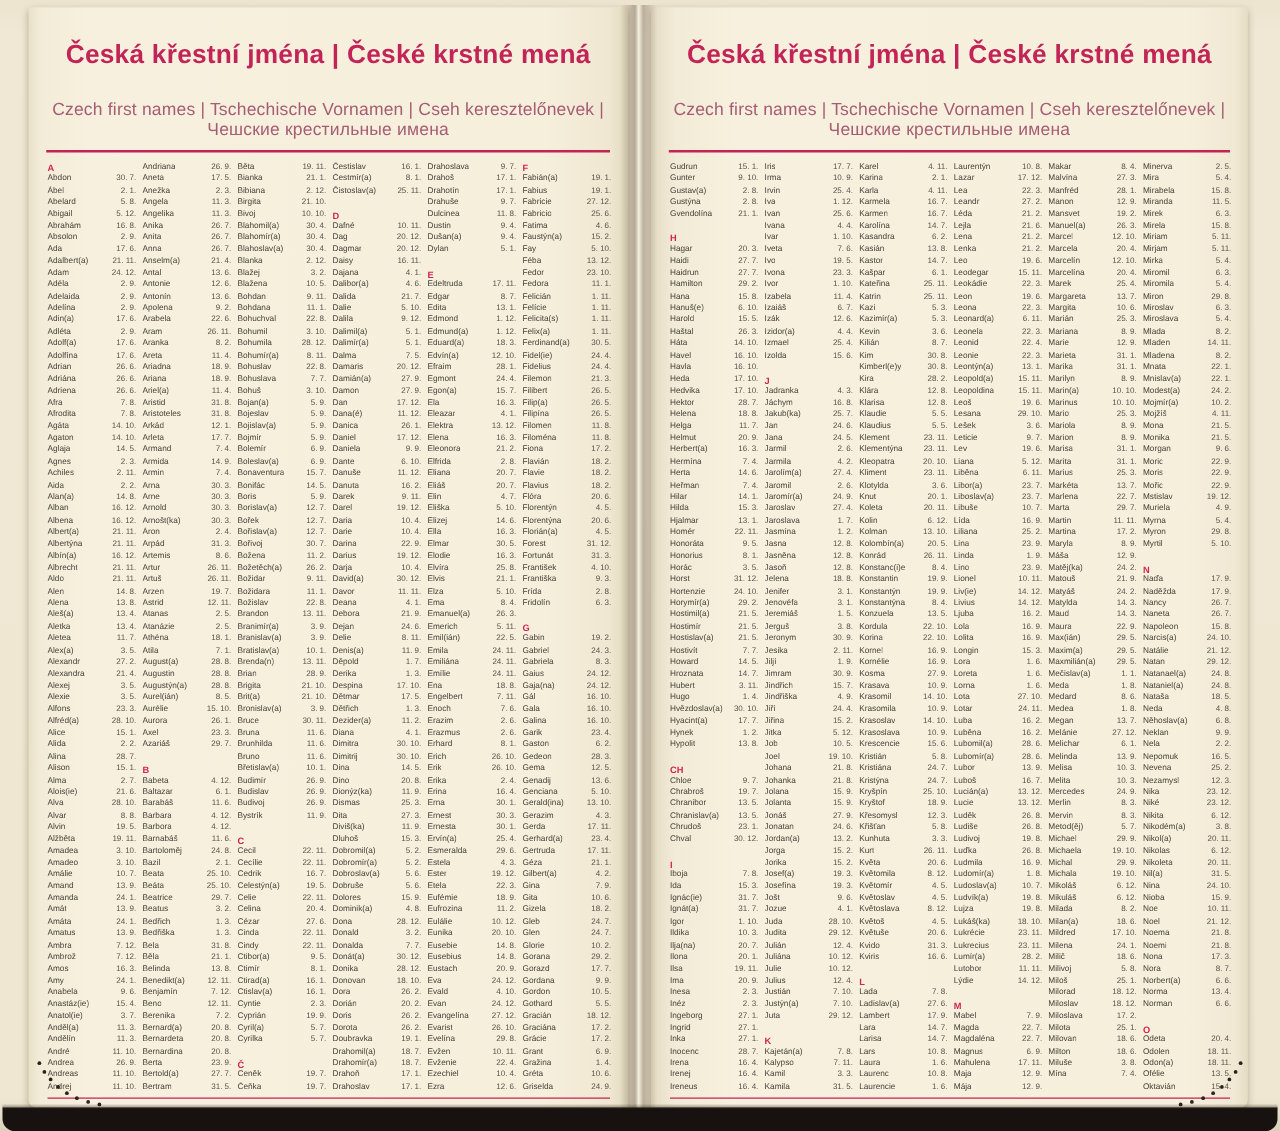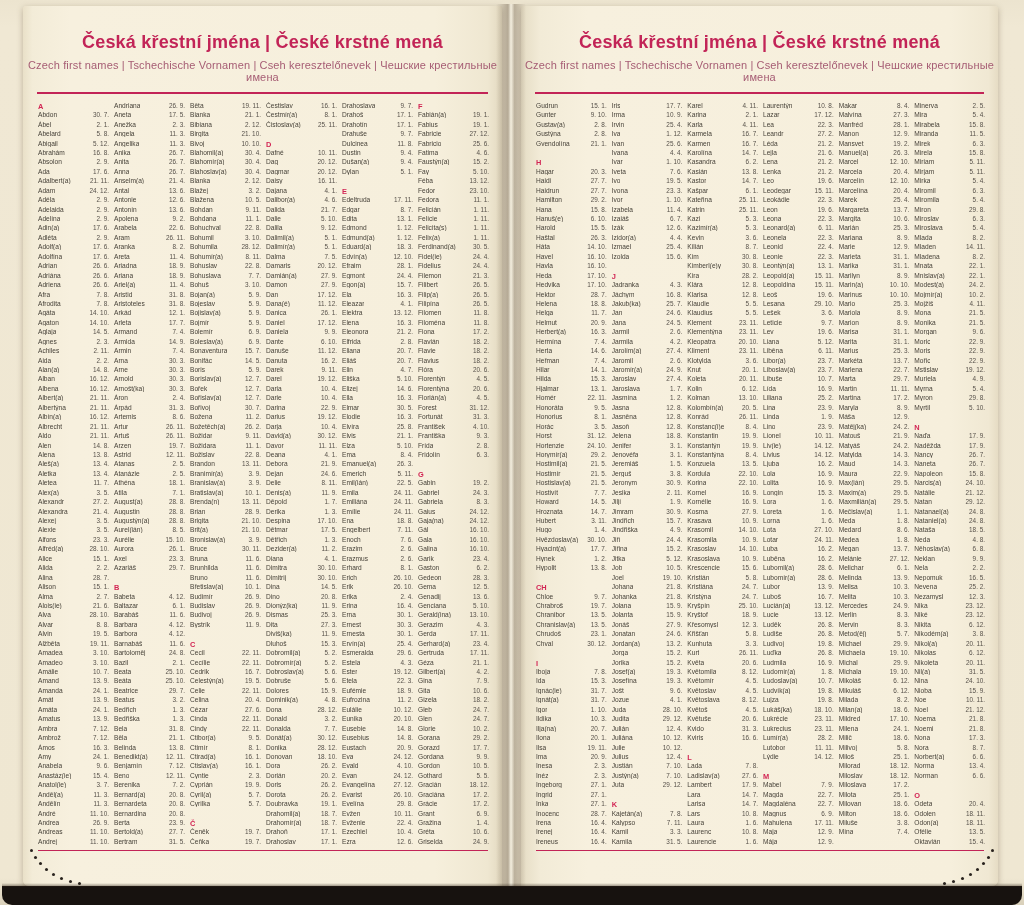--- a/index.html
+++ b/index.html
@@ -14,22 +14,22 @@
     position:absolute;top:6px;height:880px;background:linear-gradient(180deg,#f7f0de 0%,#f5eed9 90%,#eee5cd 100%);
     box-shadow:0 2px 6px rgba(90,70,40,.35);
   }
   .page.left{left:23px;width:479px;border-radius:3px 0 0 6px;
     background:linear-gradient(90deg,#e9e0c8 0%,#f3ecd8 2%,#f7f0de 10%,#f6efdc 86%,#efe7d1 97%,#e2d8bf 100%);}
   .page.right{left:521px;width:477px;border-radius:0 3px 6px 0;
     background:linear-gradient(90deg,#e5dcc4 0%,#f2ebd7 4%,#f7f0de 14%,#f6efdc 90%,#f0e8d3 98%,#e6dcc4 100%);}
   .gutter{position:absolute;top:4px;bottom:18px;left:496px;width:30px;
     background:linear-gradient(90deg,rgba(120,105,80,0) 0%,rgba(110,95,75,.45) 40%,rgba(245,240,225,.9) 50%,rgba(110,95,75,.40) 62%,rgba(120,105,80,0) 100%);}
   .pghead{text-align:center;padding-top:26px;}
-  .pgtitle{font-size:18px;font-weight:bold;letter-spacing:.2px;color:#c22457;}
-  .pgsub{font-size:11px;margin-top:6px;color:#a65d74;letter-spacing:.15px;}
+  .pgtitle{font-size:21px;font-weight:bold;letter-spacing:.2px;color:#c22457;}
+  .pgsub{font-size:14px;margin-top:23px;color:#a65d74;letter-spacing:.15px;}
   .hrule{height:1.8px;background:#c22457;margin:9px 14px 0 14px;}
   .cols{display:flex;gap:5px;margin:8px 13px 0 15px;height:746px;}
   .col{flex:1;min-width:0;}
   .row{display:flex;justify-content:space-between;align-items:baseline;height:9.44px;white-space:nowrap;color:#474239;}
   .row .n{font-size:6.6px;overflow:hidden;}
   .row .d{font-size:6.4px;color:#57514a;margin-left:2px;}
   .row.hdr{font-size:7.4px;font-weight:bold;color:#d22453;display:block;}
   .bottomrule{height:1.6px;background:#c22457;margin:2px 14px 0 15px;}
   .dots{position:absolute;width:3px;height:3px;border-radius:50%;background:#28221d;}
   .dots.l{left:30px;top:849px;box-shadow:4px 7px 0 #28221d,9px 13px 0 #28221d,15px 19px 0 #28221d,22px 24px 0 #2b2520,30px 28px 0 #28221d,39px 31px 0 #2b2520,48px 33px 0 #28221d;}

